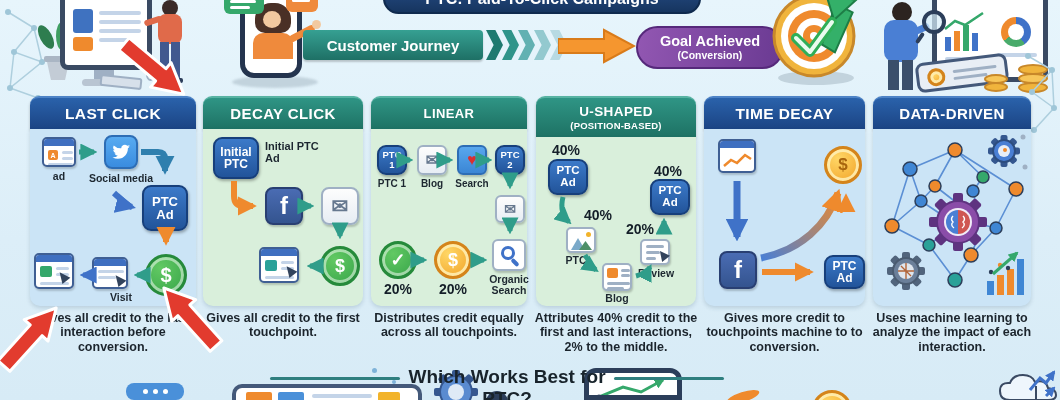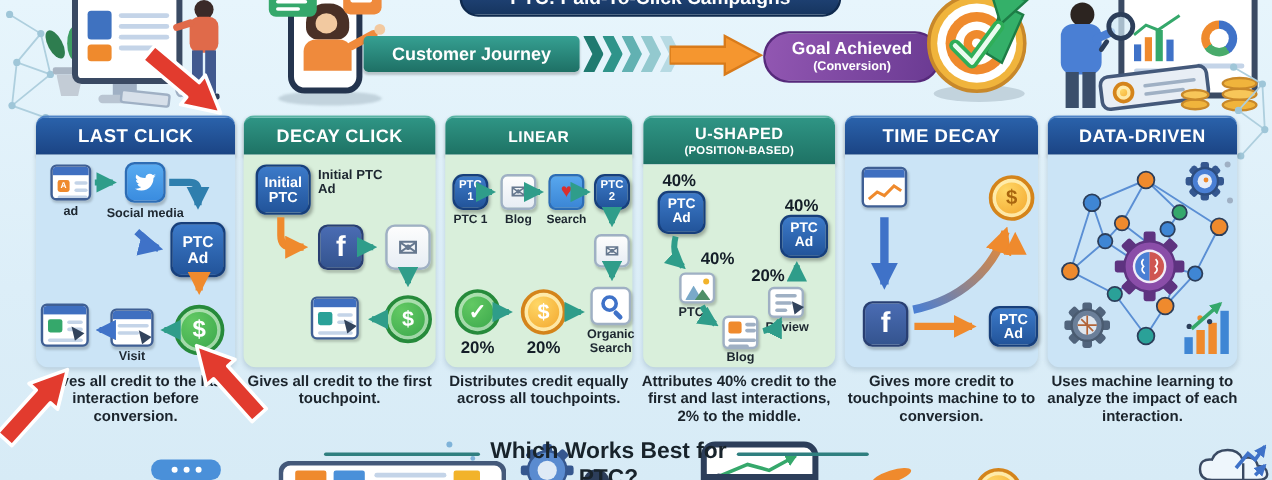--- a/index.html
+++ b/index.html
@@ -267,21 +267,21 @@
       <div class="ptc-box" style="left:112px;top:56px;width:46px;height:46px;font-size:13px;">PTC Ad</div>
       <div class="coin cgreen" style="left:115px;top:125px;width:42px;height:42px;font-size:20px;">
           <span>$</span>
         </div>
       <div class="mini-browser" style="left:62px;top:128px;width:36px;height:32px;">
         <div class="mb-bar"></div>
         <div class="mb-el" style="left:4px;top:11px;width:26px;height:3px;background:#c4d4e8;"></div>
         <div class="mb-el" style="left:4px;top:17px;width:18px;height:3px;background:#c4d4e8;"></div>
         <div class="wedge" style="left:20px;top:15px;"></div>
       </div>
-      <div class="lbl" style="left:58px;top:163px;width:44px;">Visit</div>
+      <div class="lbl" style="left:58px;top:163px;width:44px;text-align:right;">Visit</div>
       <div class="mini-browser" style="left:4px;top:124px;width:40px;height:36px;">
         <div class="mb-bar"></div>
         <div class="mb-el" style="left:4px;top:11px;width:12px;height:11px;background:#35a86b;"></div>
         <div class="mb-el" style="left:20px;top:12px;width:13px;height:3px;background:#c4d4e8;"></div>
         <div class="mb-el" style="left:20px;top:18px;width:13px;height:3px;background:#c4d4e8;"></div>
         <div class="mb-el" style="left:4px;top:27px;width:29px;height:3px;background:#c4d4e8;"></div>
         <div class="wedge" style="left:22px;top:16px;"></div>
       </div>
     </div>
     <p class="desc" style="left:-6px;width:178px;">Gives all credit to the last interaction before conversion.</p>

